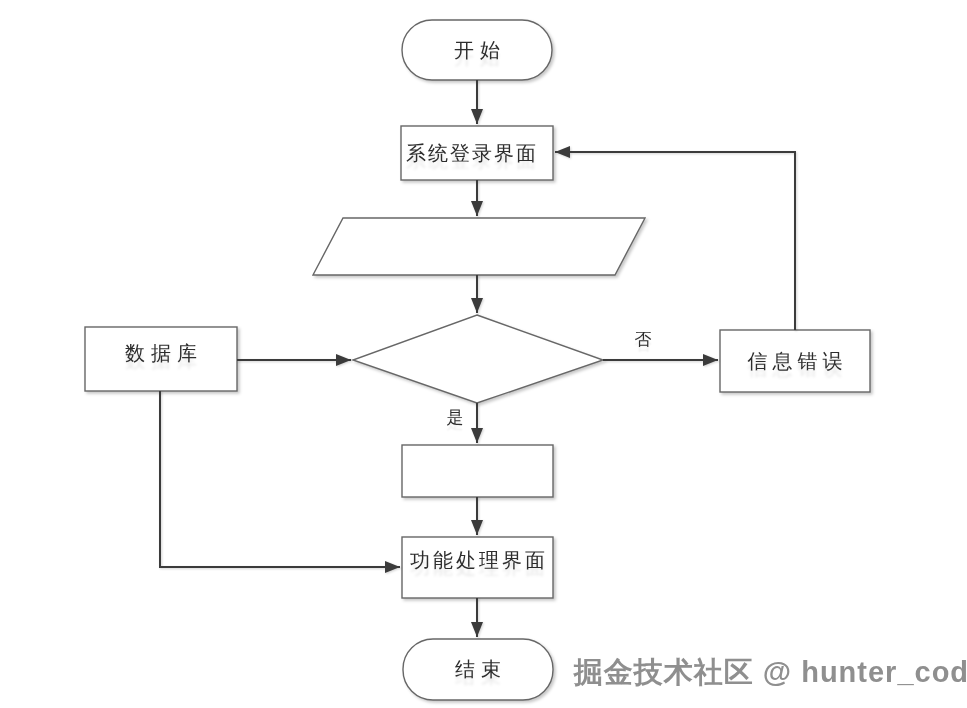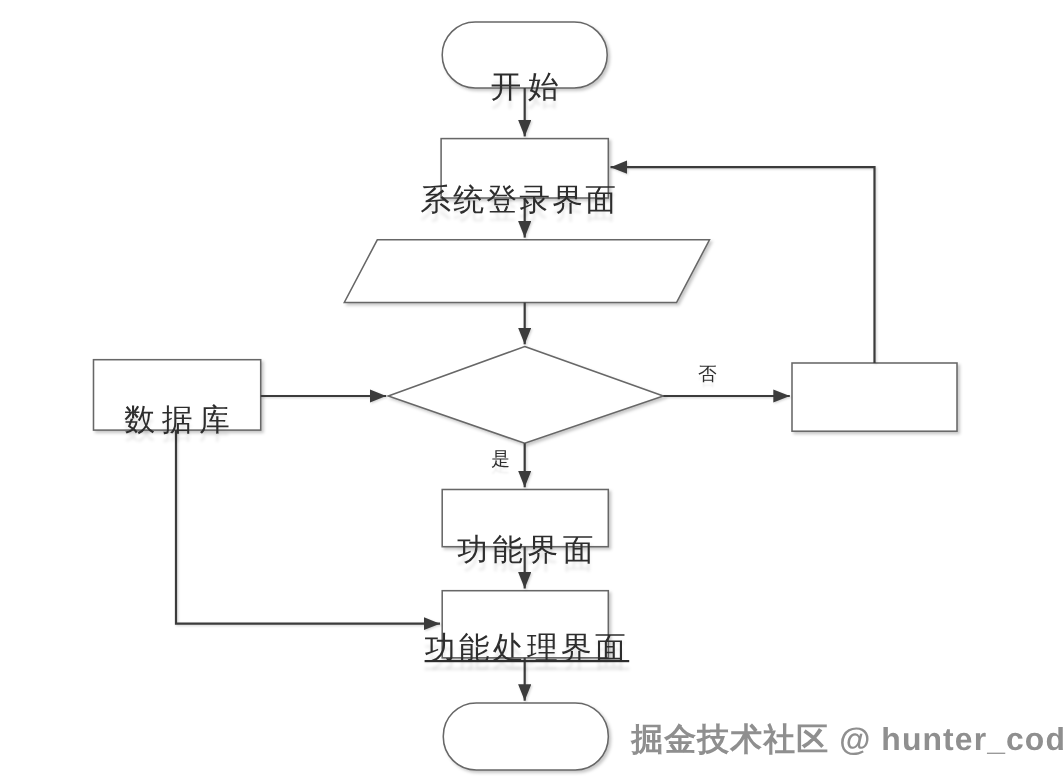--- a/index.html
+++ b/index.html
@@ -17,22 +17,22 @@
     fill:var(--fill); stroke:var(--border); stroke-width:1.4;
     filter:drop-shadow(2.5px 2.5px 1.5px rgba(0,0,0,0.22));
   }
   .edge{
     fill:none; stroke:var(--line); stroke-width:2;
     filter:drop-shadow(1.5px 1.5px 1px rgba(0,0,0,0.18));
   }
   .arrowhead{fill:var(--line);}
   .node-label{
     position:absolute; display:flex; align-items:center; justify-content:center;
-    color:var(--text); font-size:28px; letter-spacing:3px; text-indent:3px;
-    white-space:nowrap; text-shadow:0 7px 3px rgba(0,0,0,0.10);margin-top:29px;
+    color:var(--text); font-size:20px; letter-spacing:3px; text-indent:3px;
+    white-space:nowrap; text-shadow:0 7px 3px rgba(0,0,0,0.10);
   }
   .node-label.wide{letter-spacing:6px; text-indent:6px;}
   .edge-label{
     position:absolute; display:flex; align-items:center; justify-content:center;
     color:var(--text); font-size:17px; text-shadow:0 5px 2px rgba(0,0,0,0.08);
   }
   .watermark{
     position:absolute; left:597px; top:649px; width:366px; height:48px;
     display:flex; align-items:center; justify-content:center;
     font-family:"Liberation Sans","DejaVu Sans",sans-serif;
@@ -81,25 +81,26 @@
   </svg>
 
   <div class="node-label wide" style="left:402px;top:20px;width:150px;height:60px;">开始</div>
 
   <div class="node-label" style="left:401px;top:126px;width:140px;height:54px;letter-spacing:2px;text-indent:2px;">系统登录界面</div>
 
 
 
   <div class="node-label wide" style="left:85px;top:327px;width:152px;height:52px;">数据库</div>
 
+  <div class="node-label" style="left:720px;top:330px;width:150px;height:62px;letter-spacing:5px;text-indent:5px;">信息错误</div>
 
-  <div class="node-label" style="left:402px;top:445px;width:151px;height:52px;letter-spacing:4px;text-indent:4px;">功能界面</div>
 
-  <div class="node-label" style="left:402px;top:537px;width:151px;height:46px;text-decoration:underline;">功能处理界面</div>
+  <div class="node-label" style="left:402px;top:537px;width:151px;height:46px;">功能处理界面</div>
 
+  <div class="node-label wide" style="left:403px;top:639px;width:150px;height:61px;">结束</div>
 
   <div class="edge-label" style="left:624px;top:326px;width:38px;height:26px;">否</div>
 
   <div class="edge-label" style="left:437px;top:403px;width:36px;height:28px;">是</div>
 
   <div class="watermark">掘金技术社区 @ hunter_code</div>
 
 </div>
 
 </body></html>

